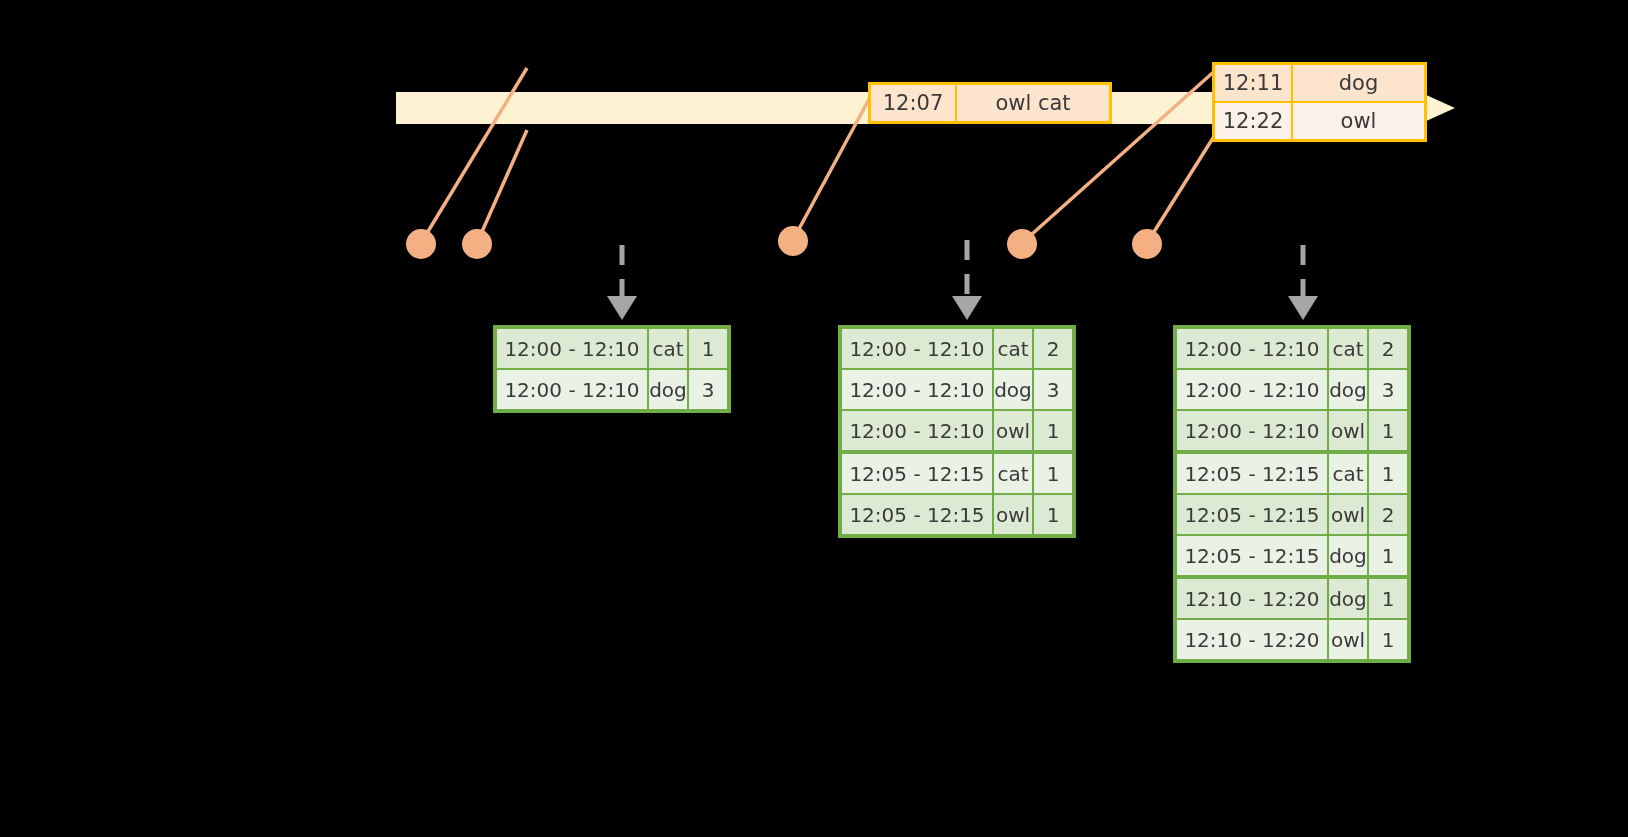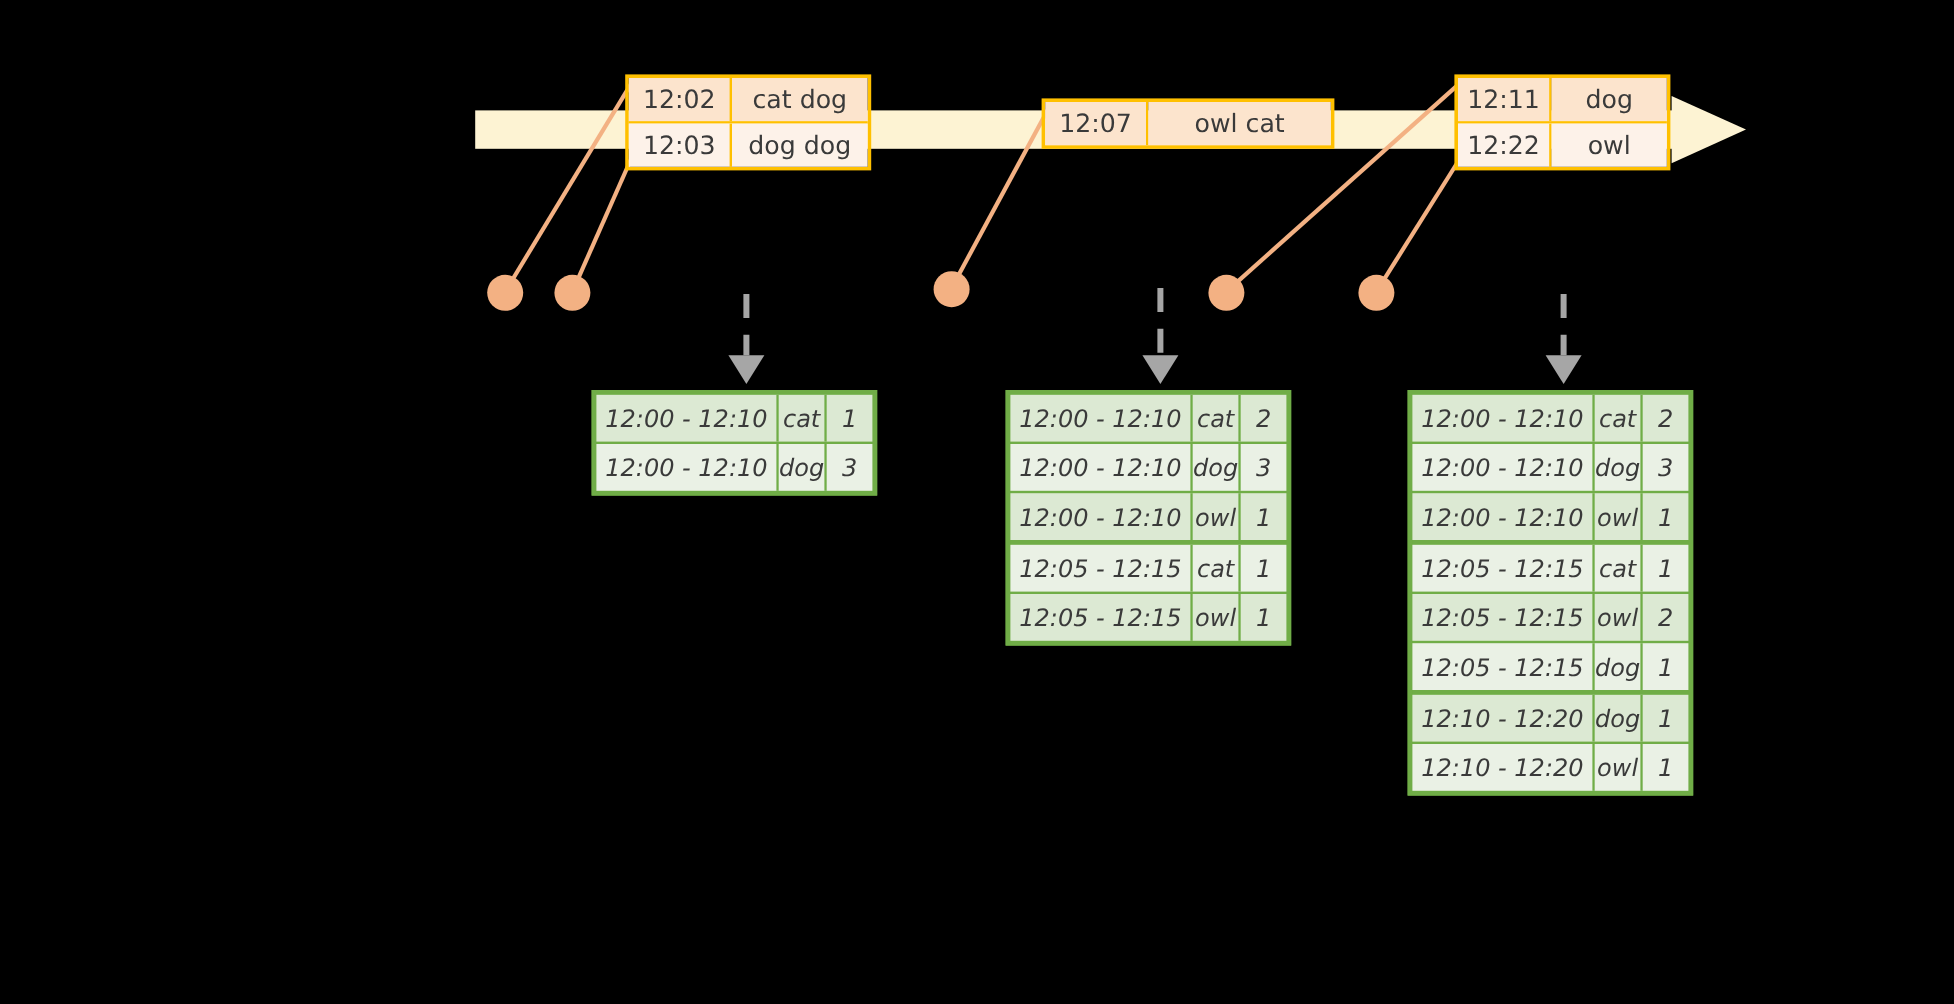--- a/index.html
+++ b/index.html
@@ -66,40 +66,39 @@
   }
   .event-text {
     flex: 1 1 auto;
     padding: 0 12px;
   }
   .shade-dark  { background: #fce4cd; }
   .shade-light { background: #fdf2e9; }
 
   #event-box-1 { left: 521px; top: 62px;  width: 205px; height: 80px; }
   #event-box-2 { left: 868px; top: 82px;  width: 244px; height: 42px; }
-  #event-box-3 { left: 1212px; top: 62px; width: 180px; height: 80px; text-align: right; }
+  #event-box-3 { left: 1212px; top: 62px; width: 215px; height: 80px; text-align: right; }
   #event-box-3 .event-time { width: 78px; }
 
   
   #connectors {
     position: absolute;
     left: 0; top: 0;
     width: 1628px; height: 837px;
     pointer-events: none;
   }
 
   
   .result-table {
     position: absolute;
     border: 4px solid #70ad47;
     box-sizing: border-box;
     background: #70ad47;
     display: flex;
     flex-direction: column;
-    font-style: italic;
   }
   .res-row {
     display: flex;
     height: 39px;
     border-bottom: 2px solid #70ad47;
   }
   .res-row:last-child { border-bottom: none; }
   .res-row.group-end { border-bottom: 4px solid #70ad47; }
   .res-cell {
     display: flex;
@@ -153,30 +152,20 @@
       <line x1="967" y1="240" x2="967" y2="296"></line>
       <line x1="1303" y1="245" x2="1303" y2="296"></line>
     </g>
     <g fill="#a6a6a6">
       <polygon points="607,296 637,296 622,320"></polygon>
       <polygon points="952,296 982,296 967,320"></polygon>
       <polygon points="1288,296 1318,296 1303,320"></polygon>
     </g>
   </svg>
 
-  <div class="event-box" id="event-box-1">
-    <div class="event-row">
-      <div class="event-time shade-dark">12:02</div>
-      <div class="event-text shade-dark">cat dog</div>
-    </div>
-    <div class="event-row">
-      <div class="event-time shade-light">12:03</div>
-      <div class="event-text shade-light">dog dog</div>
-    </div>
-  </div>
 
   <div class="event-box" id="event-box-2">
     <div class="event-row">
       <div class="event-time shade-dark">12:07</div>
       <div class="event-text shade-dark">owl cat</div>
     </div>
   </div>
 
   <div class="event-box" id="event-box-3">
     <div class="event-row">

